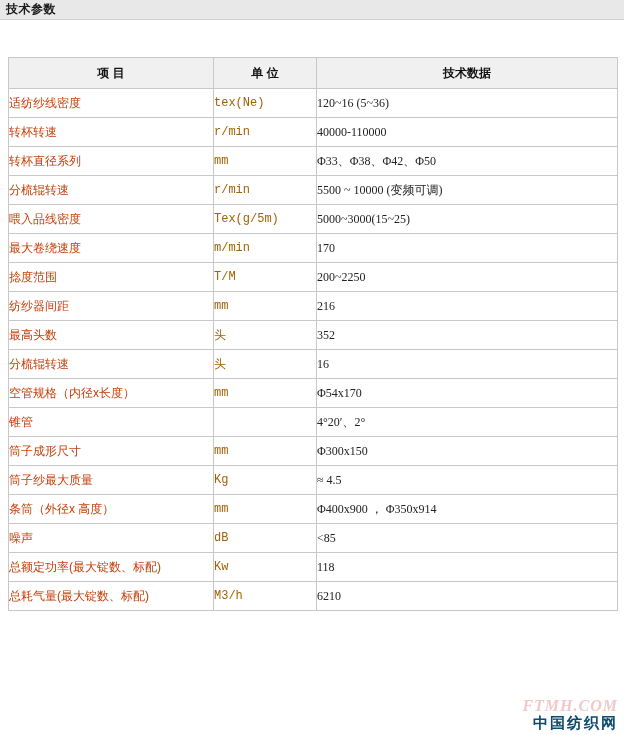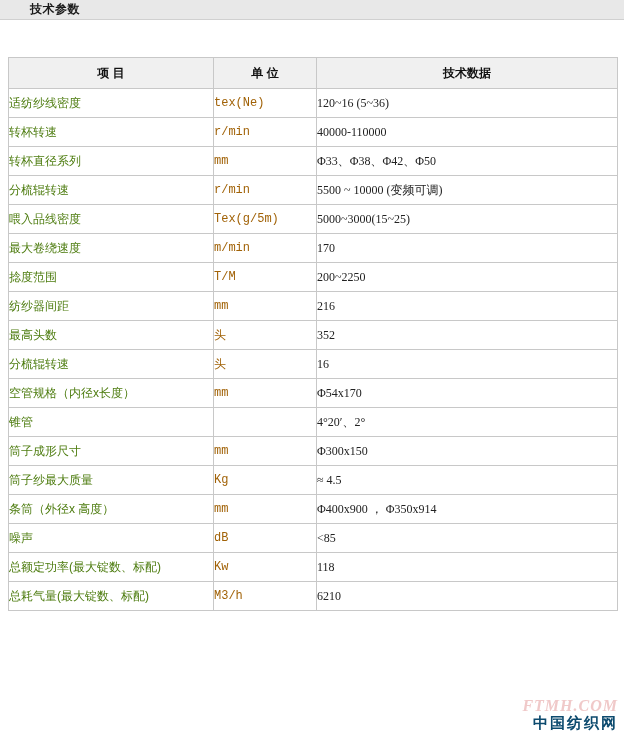--- a/index.html
+++ b/index.html
@@ -23,21 +23,20 @@
     display: flex;
     align-items: center;
     padding-left: 6px;
     box-sizing: border-box;
   }
   .page-header .title {
     font-size: 12px;
     font-weight: bold;
     color: #1a1a1a;
     letter-spacing: 0.5px;
-    margin-left: 24px;
   }
   .spacer {
     height: 37px;
   }
   .table-wrap {
     padding: 0 8px;
     box-sizing: border-box;
   }
   table.spec {
     border-collapse: collapse;
@@ -61,21 +60,21 @@
   }
   .col-item { width: 204px; }
   .col-unit { width: 102px; }
   .col-val  { width: 300px; margin-left: 42px; }
 
   table.spec tbody td {
     height: 28px;
   }
   .cell-item {
     padding-left: 6px;
-    color: #4d7c0f;
+    color: #c2410c;
   }
   .cell-unit {
     padding-left: 6px;
     color: #a16207;
     font-family: Liberation Mono, monospace;
     font-size: 12px;
   }
   .cell-val {
     padding-left: 6px;
     color: #222;

